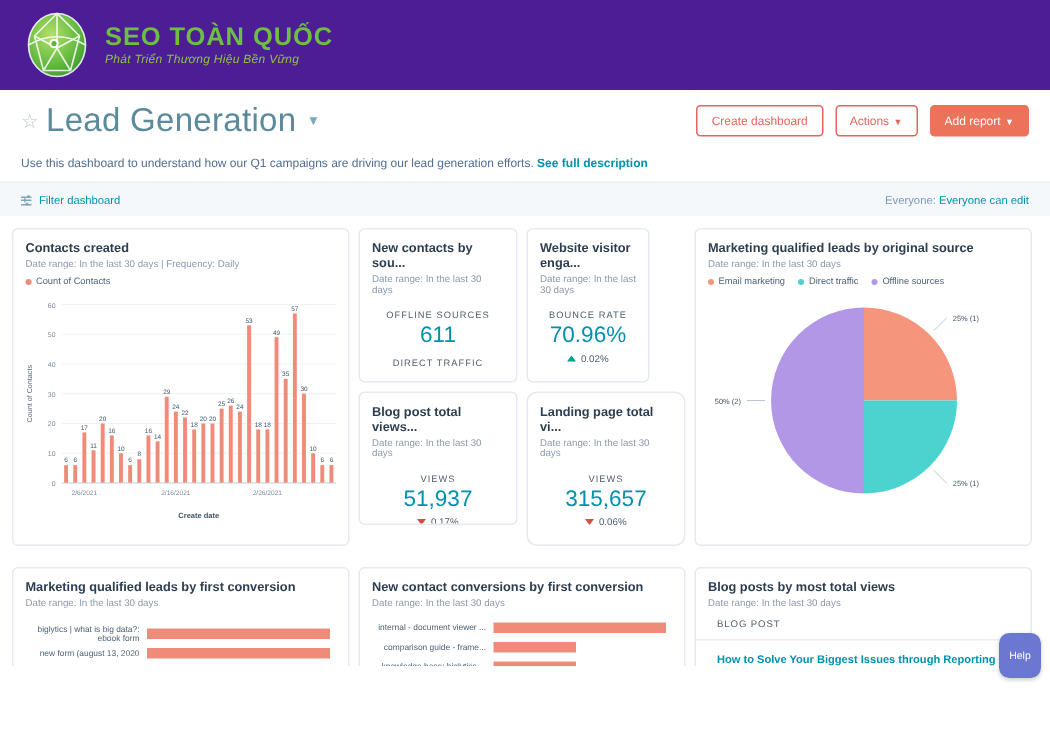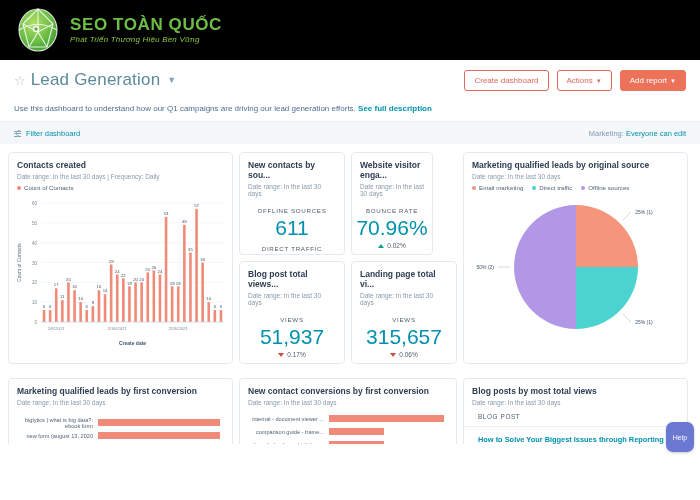--- a/index.html
+++ b/index.html
@@ -6,31 +6,31 @@
   body{
     width:700px;height:500px;overflow:hidden;
     background:#f5f8fa;
     font-family:"Liberation Sans",sans-serif;
     color:#33475b;
     -webkit-font-smoothing:antialiased;
   }
   .page{width:700px;height:500px;position:relative;background:#ffffff;}
 
   
-  .brandbar{height:60px;background:#000000;display:flex;align-items:center;padding:0 0 0 14px;}
+  .brandbar{height:60px;background:#4c1d95;display:flex;align-items:center;padding:0 0 0 14px;}
   .logo-wrap{display:flex;align-items:center;gap:8px;}
   .logo-mark{width:48px;height:48px;position:relative;flex:0 0 48px;}
   .brand-text{display:flex;flex-direction:column;justify-content:center;line-height:1;}
   .brand-title{font-size:17px;font-weight:bold;color:#6fbe44;letter-spacing:.6px;}
   .brand-sub{font-size:8px;color:#8cc63f;font-style:italic;margin-top:3px;letter-spacing:.2px;}
 
   
   .titlerow{height:40px;background:#fff;display:flex;align-items:center;padding:0 14px;position:relative;}
   .star-icon{color:#b9c4ce;font-size:13px;margin-right:5px;line-height:1;}
-  .dash-title{font-size:17px;color:#5b8a9c;font-weight:normal;letter-spacing:.2px;}
+  .dash-title{font-size:22px;color:#5b8a9c;font-weight:normal;letter-spacing:.2px;}
   .caret{margin-left:7px;color:#7fa8b8;font-size:9px;}
   .hdr-actions{margin-left:auto;display:flex;align-items:center;gap:8px;}
   .btn{font-size:8px;padding:5px 9px;border-radius:3px;border:1px solid #e0675a;color:#e0675a;background:#fff;white-space:nowrap;cursor:pointer;}
   .btn.primary{background:#ec7259;border-color:#ec7259;color:#fff;}
   .btn .bcaret{font-size:6px;margin-left:3px;}
 
   
   .descrow{padding:4px 14px 8px 14px;font-size:8px;color:#506e91;background:#fff;border-bottom:1px solid #eaf0f6;}
   .descrow a{color:#0091ae;text-decoration:none;font-weight:bold;}
 
@@ -50,21 +50,21 @@
   .card{background:#fff;border:1px solid #e5eaf0;border-radius:4px;box-sizing:border-box;overflow:hidden;position:relative;}
   .card-title{font-size:8.5px;font-weight:bold;color:#2d3e50;padding:7px 8px 0 8px;line-height:1.2;}
   .card-sub{font-size:6.5px;color:#8a9aab;padding:3px 8px 0 8px;}
   .legend{display:flex;gap:9px;padding:4px 8px 0 8px;flex-wrap:wrap;}
   .legend span{font-size:6.2px;color:#4e6376;display:flex;align-items:center;gap:3px;}
   .dot{width:4px;height:4px;border-radius:50%;display:inline-block;}
 
   
   .kpi-body{display:flex;flex-direction:column;align-items:center;justify-content:center;padding:10px 4px 6px 4px;}
   .kpi-label{font-size:6.2px;letter-spacing:.7px;color:#51606e;text-transform:uppercase;margin-bottom:2px;}
-  .kpi-value{font-size:21px;color:#0091ae;font-weight:normal;line-height:1.1;}
+  .kpi-value{font-size:15px;color:#0091ae;font-weight:normal;line-height:1.1;}
   .kpi-delta{font-size:6.5px;margin-top:3px;display:flex;align-items:center;gap:3px;color:#51606e;}
   .tri-up{width:0;height:0;border-left:3px solid transparent;border-right:3px solid transparent;border-bottom:4px solid #00a38d;}
   .tri-dn{width:0;height:0;border-left:3px solid transparent;border-right:3px solid transparent;border-top:4px solid #d94c3d;}
   .kpi-foot{font-size:6.2px;letter-spacing:.7px;color:#51606e;text-transform:uppercase;text-align:center;padding-bottom:8px;}
 
   
   .chart-area{padding:2px 4px 0 4px;}
   
   .pie-wrap{display:flex;justify-content:center;align-items:center;padding-top:2px;}
 
@@ -140,21 +140,21 @@
           <i></i>
           <i></i>
           <i></i>
           <b></b>
           <b></b>
           <b></b>
         </span>
       <span>Filter dashboard</span>
     </div>
     <div class="filter-right">
-      <span>Marketing:</span>
+      <span>Everyone:</span>
       <a href="#">Everyone can edit</a>
     </div>
   </div>
 
   <div class="grid" style="margin-top:4px;">
 
     <div class="card" style="width:225px;height:212px;">
       <div class="card-title">Contacts created</div>
       <div class="card-sub">Date range: In the last 30 days  |  Frequency: Daily</div>
       <div class="legend">
@@ -267,33 +267,33 @@
             <div class="kpi-label">BOUNCE RATE</div>
             <div class="kpi-value">70.96%</div>
             <div class="kpi-delta">
                 <span class="tri-up"></span>
                 <span>0.02%</span>
               </div>
           </div>
         </div>
       </div>
       <div style="display:flex;gap:6px;">
-        <div class="card" style="width:106px;height:103px;">
+        <div class="card" style="width:106px;height:89px;">
           <div class="card-title">Blog post total views...</div>
           <div class="card-sub">Date range: In the last 30 days</div>
           <div class="kpi-body">
             <div class="kpi-label">VIEWS</div>
             <div class="kpi-value">51,937</div>
             <div class="kpi-delta">
                 <span class="tri-dn"></span>
                 <span>0.17%</span>
               </div>
           </div>
         </div>
-        <div class="card" style="width:106px;height:103px;">
+        <div class="card" style="width:106px;height:103px;border-radius:7px;">
           <div class="card-title">Landing page total vi...</div>
           <div class="card-sub">Date range: In the last 30 days</div>
           <div class="kpi-body">
             <div class="kpi-label">VIEWS</div>
             <div class="kpi-value">315,657</div>
             <div class="kpi-delta">
                 <span class="tri-dn"></span>
                 <span>0.06%</span>
               </div>
           </div>

